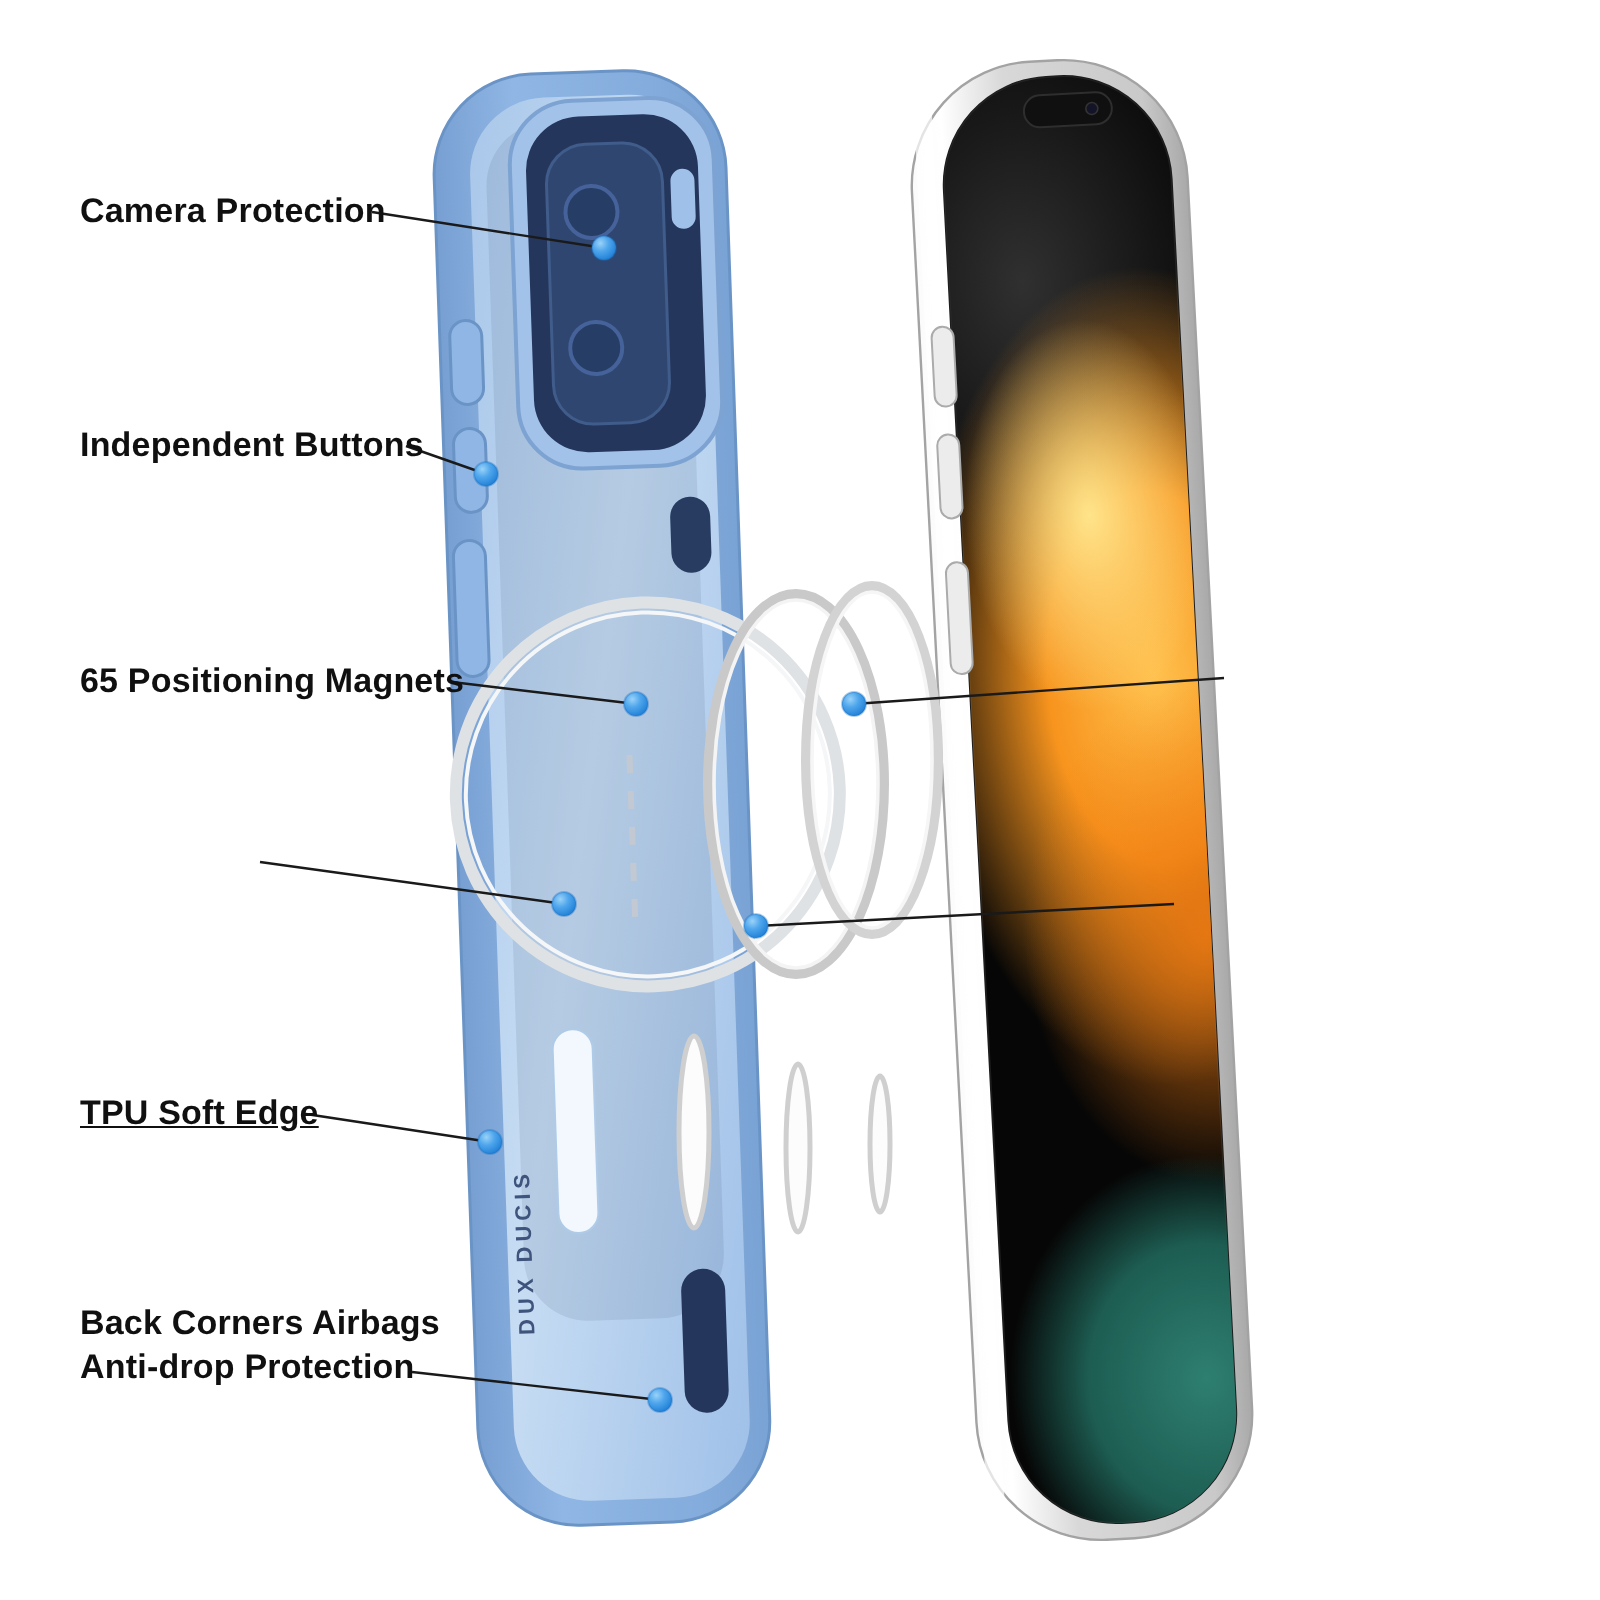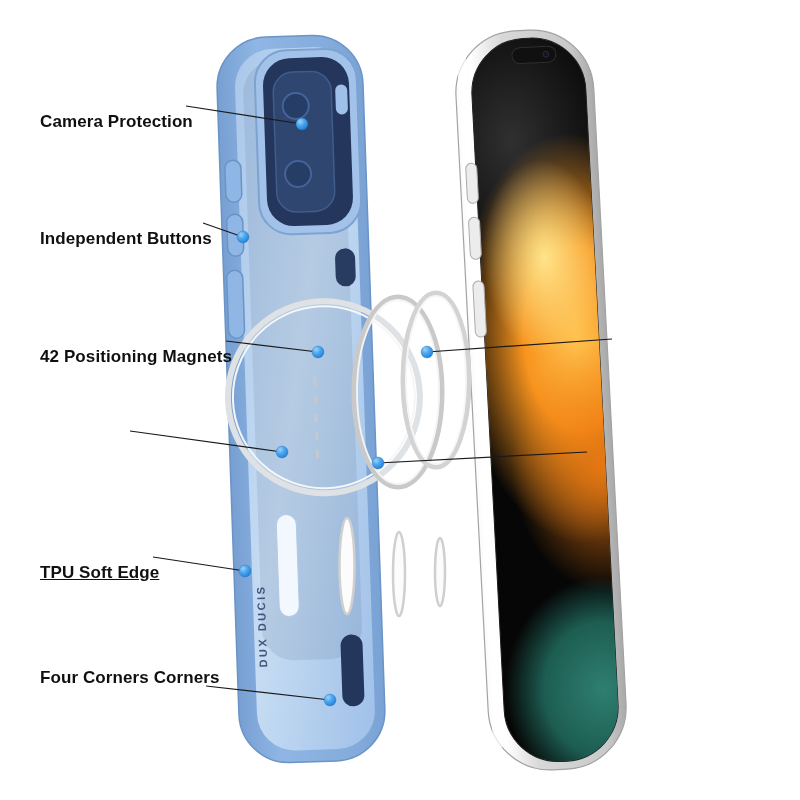--- a/index.html
+++ b/index.html
@@ -9,21 +9,21 @@
   .label {
     position: absolute;
     font-size: 17px;
     font-weight: 600;
     color: #101010;
     line-height: 22px;
     white-space: nowrap;
     letter-spacing: 0.1px;
   }
   .label.right { text-align: right; }
-  .label span { display: block; margin-top: 16px; }
+  .label span { display: block; }
 </style>
 </head>
 <body>
 
 <div id="stage">
 
   <svg id="scene" width="800" height="800" viewBox="0 0 800 800">
     <defs>
       <linearGradient id="caseGrad" x1="0" y1="0" x2="1" y2="0">
         <stop offset="0" stop-color="#779FD2"></stop>
@@ -162,29 +162,30 @@
 
   <div class="label" style="left:40px; top:95px;">
     <span>Camera Protection</span>
   </div>
 
   <div class="label" style="left:40px; top:212px;">
     <span>Independent Buttons</span>
   </div>
 
   <div class="label" style="left:40px; top:330px;">
-    <span>42 Positioning Magnets</span>
+    <span>65 Positioning Magnets</span>
   </div>
 
 
   <div class="label" style="left:40px; top:546px;text-decoration:underline;">
     <span>TPU Soft Edge</span>
   </div>
 
   <div class="label" style="left:40px; top:651px;">
-    <span>Four Corners Corners</span>
+    <span>Back Corners Airbags</span>
+    <span>Anti-drop Protection</span>
   </div>
 
   <div class="label right" style="right:40px; top:305px;">
   </div>
 
 
 </div>
 
 </body></html>

